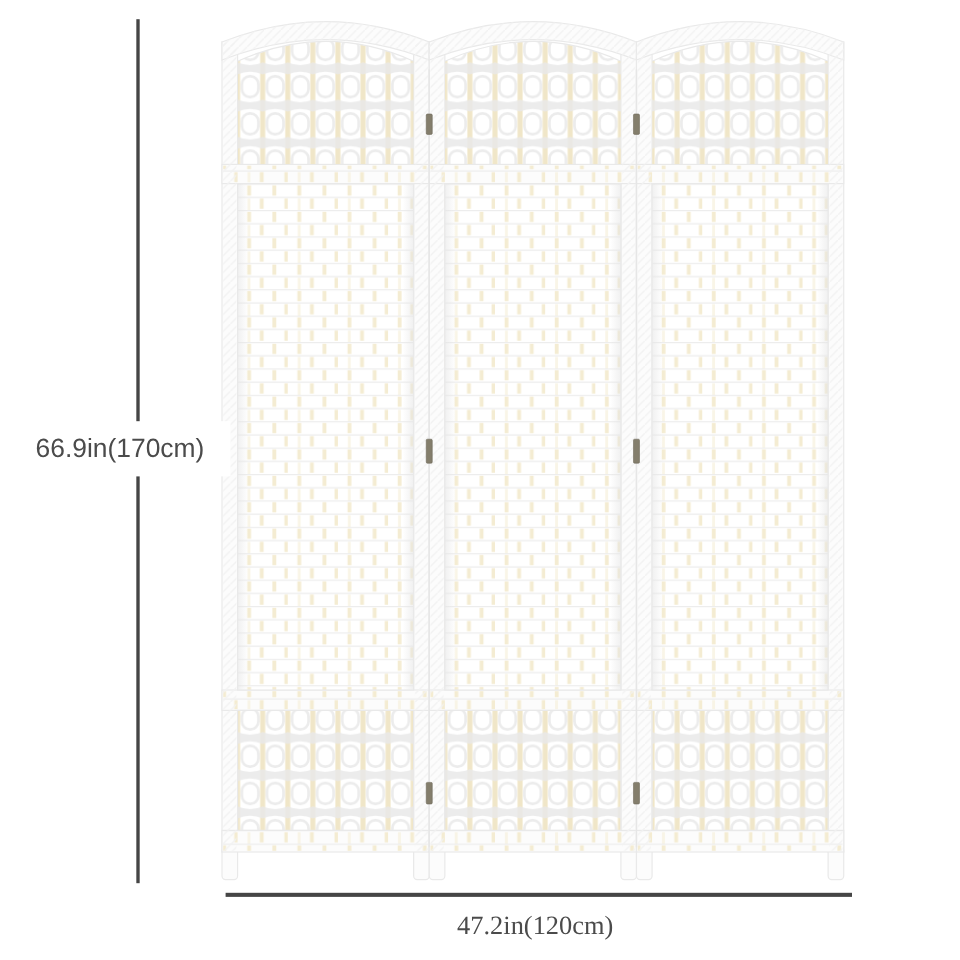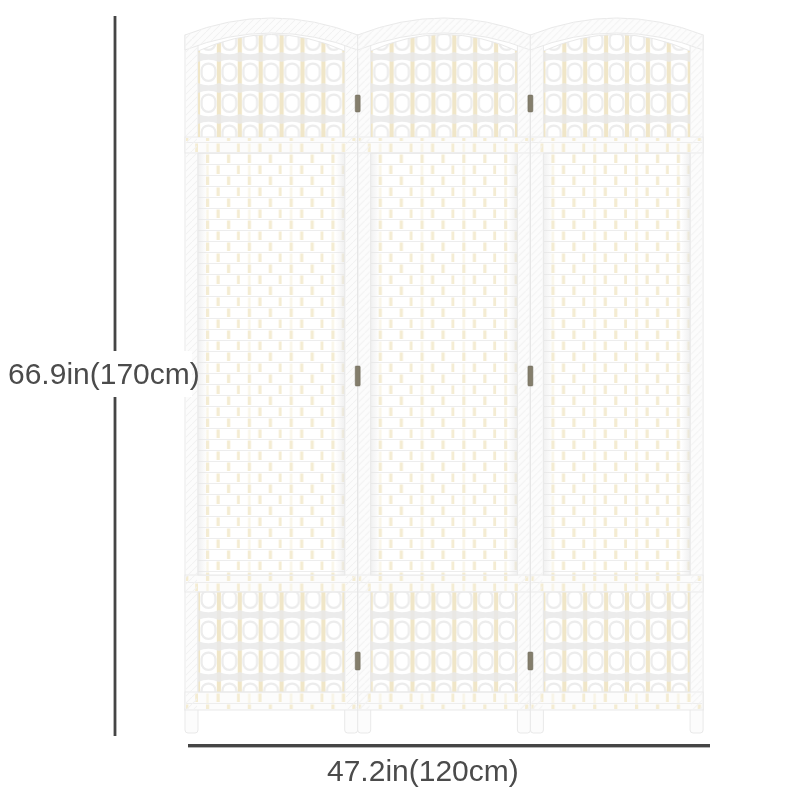--- a/index.html
+++ b/index.html
@@ -23,30 +23,31 @@
   .weave-line { stroke: var(--weave-line,#ededed); stroke-width:1; fill:none; }
   .dash       { fill: var(--weave-dash,#f4ecd2); }
   .hinge      { fill: var(--hinge,#847e6c); stroke:#6f6a5b; stroke-width:.5; }
   .seam       { stroke: var(--seam,#e6e6e6); stroke-width:1.2; }
   .inner-edge { fill:none; stroke: var(--frame-stroke,#e9e9e9); stroke-width:1; }
   .wrap-line  { stroke:#f2f2f2; stroke-width:1.1; fill:none; }
 
   .dim-label{
     position:absolute;
     color: var(--dimension-text,#4b4b4b);
-    font-size:30px;
+    font-size:22px;
+    text-align:center;
     white-space:nowrap;
     letter-spacing:0px;
   }
   #height-label{
     left:8px; top:351px; width:184px; height:46px; line-height:46px;
     background:#ffffff; 
   }
   #width-label{
-    left:327px; top:754px; width:260px; height:34px; line-height:34px;
+    left:316px; top:754px; width:260px; height:34px; line-height:34px;font-family:Liberation Serif, serif;
   }
 </style>
 </head>
 <body>
 
 <div class="canvas">
 
   <svg width="800" height="800" viewBox="0 0 800 800">
     <defs>
 

